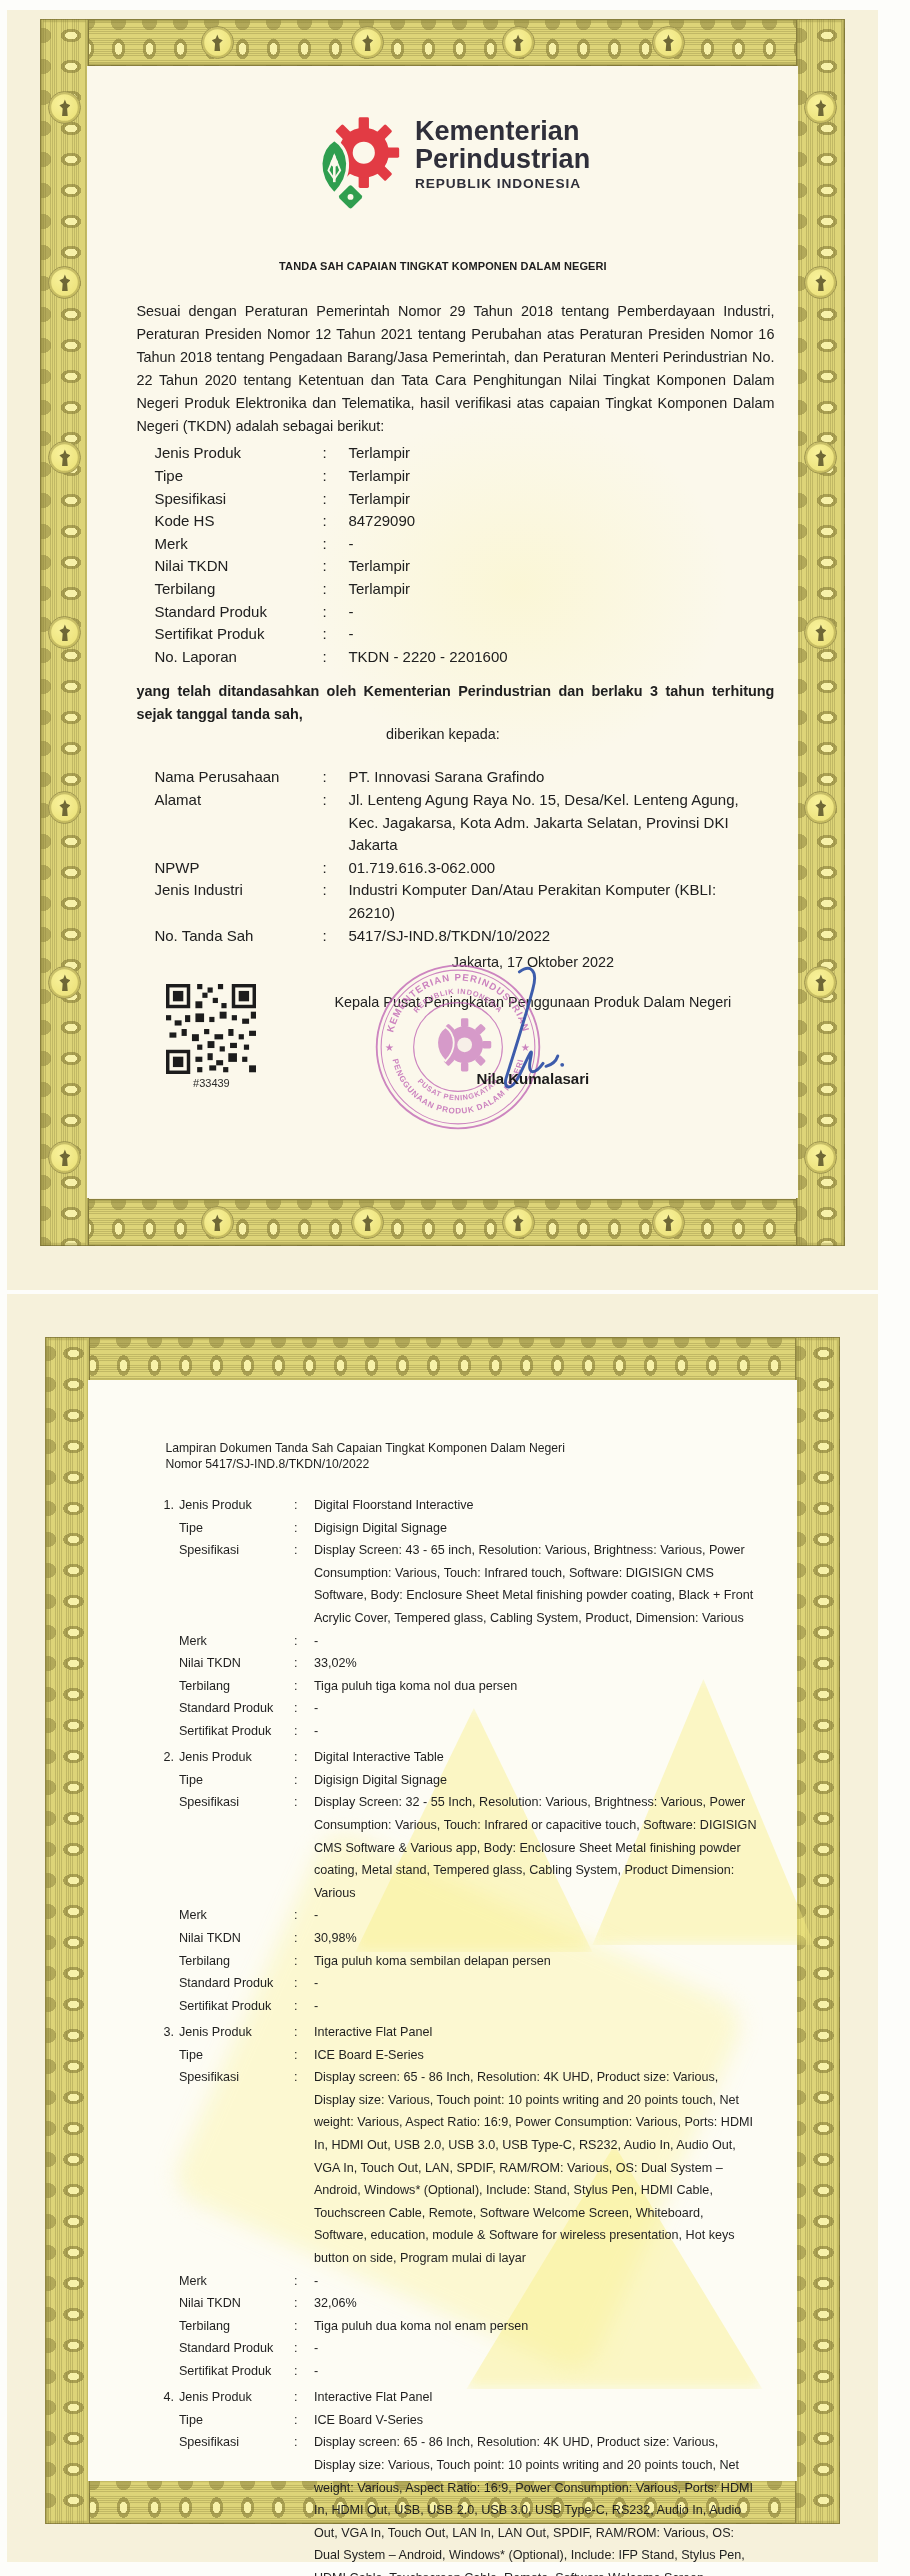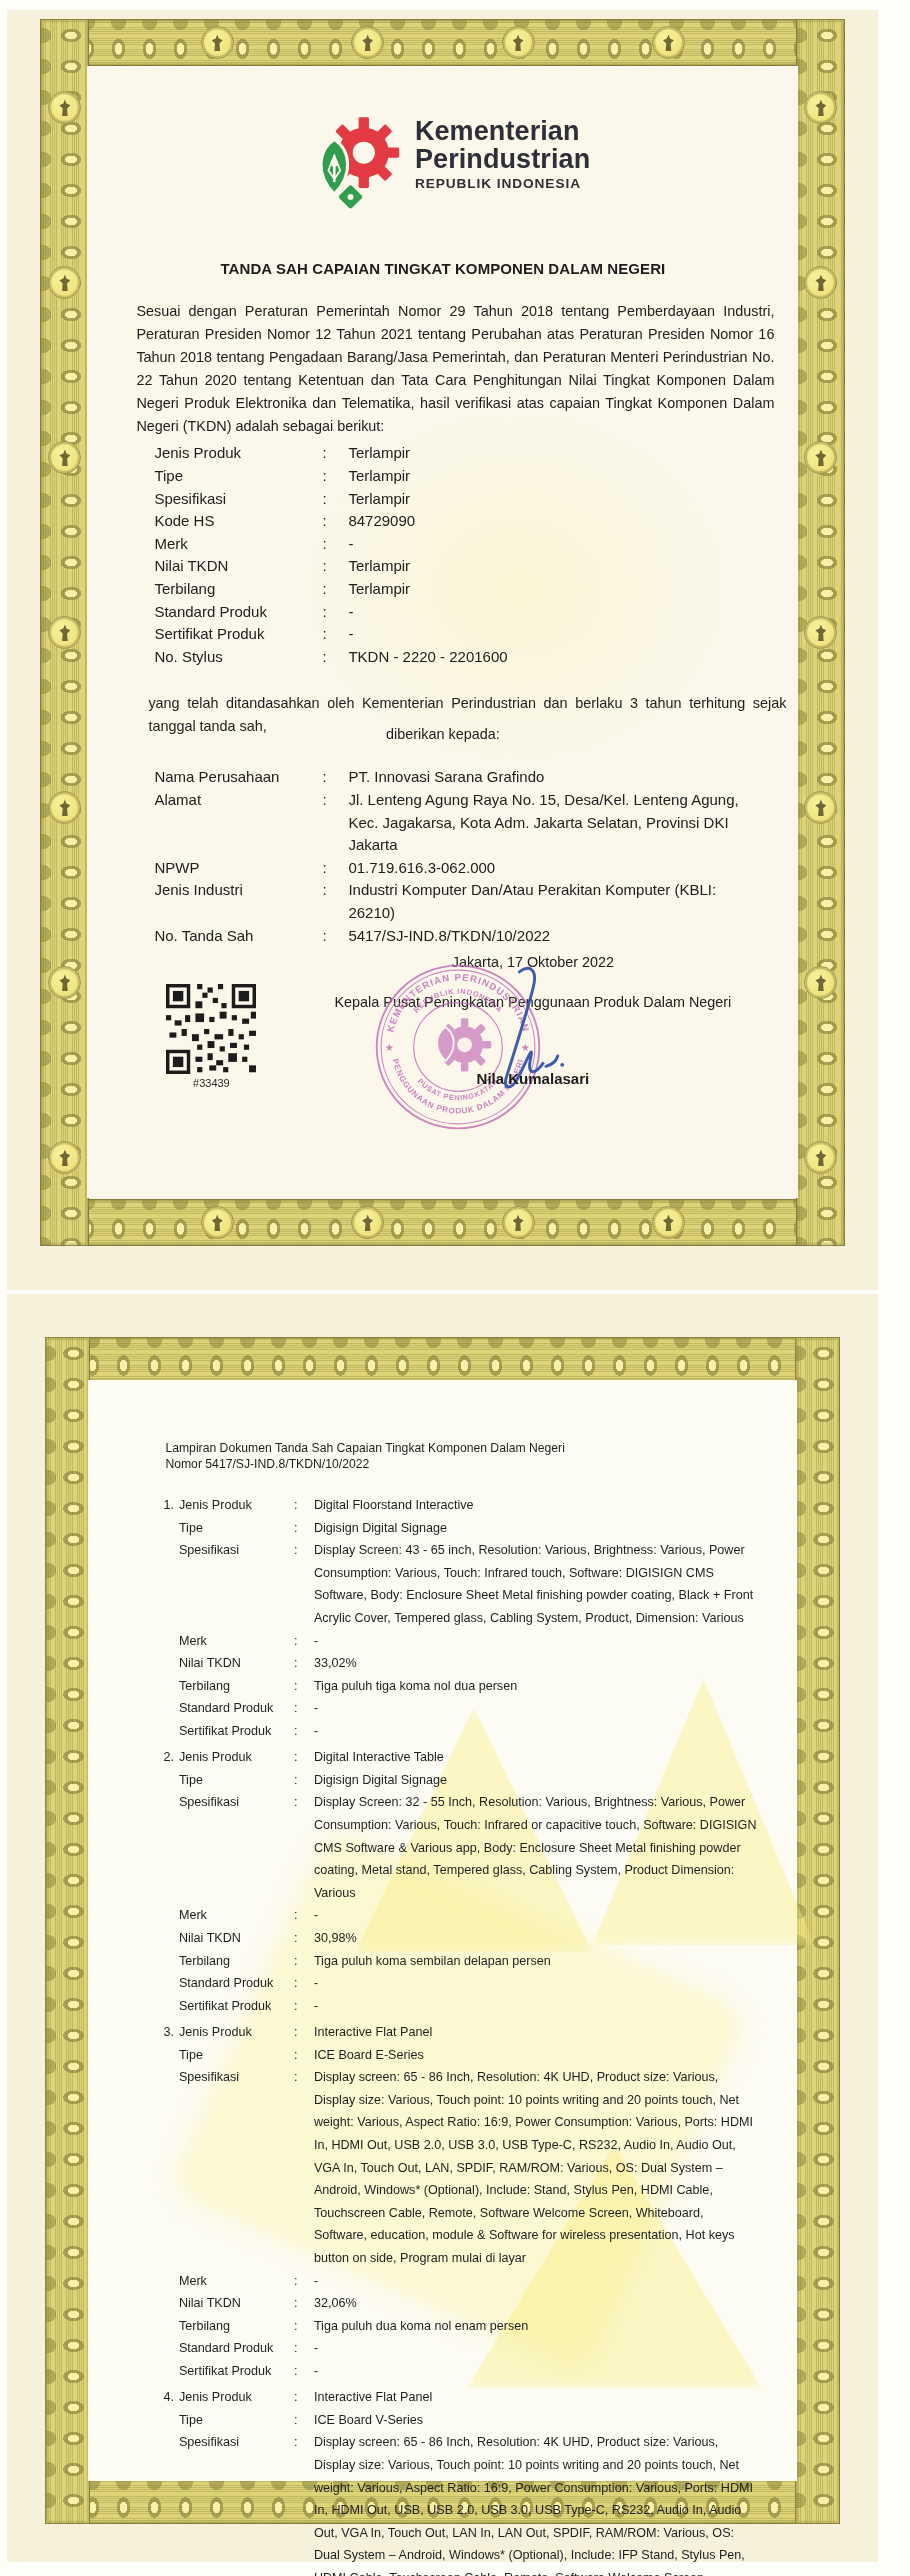--- a/index.html
+++ b/index.html
@@ -49,21 +49,21 @@
 
   .abs{position:absolute;z-index:3;}
 
   
   .logo-row{left:0;right:0;top:104px;display:flex;justify-content:center;align-items:flex-start;}
   .logo-mark{width:112px;height:98px;flex:0 0 auto;}
   .logo-text{margin-left:7.4px;padding-top:3px;color:#2f2f3a;}
   .logo-line{font-size:27px;font-weight:bold;line-height:28px;letter-spacing:0.1px;}
   .logo-sub{font-size:13.7px;font-weight:bold;letter-spacing:0.9px;margin-top:2.2px;}
 
-  .title{left:0;right:0;top:250px;text-align:center;font-size:15px;font-weight:bold;color:#1d1d1d;letter-spacing:0.1px;}
+  .title{left:0;right:0;top:250px;text-align:center;font-size:11px;font-weight:bold;color:#1d1d1d;letter-spacing:0.1px;}
   .para{left:129px;width:638px;font-size:14.4px;line-height:23px;text-align:justify;color:#202020;}
   .intro{top:290px;}
   .validity{top:670px;}
   .given{left:0;right:0;top:716px;text-align:center;font-size:14.4px;color:#202020;}
 
   .dl{left:147px;width:653px;font-size:15px;color:#202020;}
   .fields{top:432px;}
   .company{top:756px;}
   .row{display:flex;line-height:22.6px;}
   .p1 .lab{width:168px;flex:0 0 auto;}
@@ -273,27 +273,27 @@
           <span class="val">-</span>
         </div>
 
         <div class="row">
           <span class="lab">Sertifikat Produk</span>
           <span class="colon">:</span>
           <span class="val">-</span>
         </div>
 
         <div class="row">
-          <span class="lab">No. Stylus</span>
+          <span class="lab">No. Laporan</span>
           <span class="colon">:</span>
           <span class="val">TKDN - 2220 - 2201600</span>
         </div>
       </div>
 
-    <p class="abs para validity" style="margin:12px;">yang telah ditandasahkan oleh Kementerian Perindustrian dan berlaku 3 tahun terhitung sejak tanggal tanda sah,</p>
+    <p class="abs para validity" style="margin:0;font-weight:bold;">yang telah ditandasahkan oleh Kementerian Perindustrian dan berlaku 3 tahun terhitung sejak tanggal tanda sah,</p>
     <p class="abs given" style="margin:0;">diberikan kepada:</p>
 
     <div class="abs dl company">
 
         <div class="row">
           <span class="lab">Nama Perusahaan</span>
           <span class="colon">:</span>
           <span class="val">PT. Innovasi Sarana Grafindo</span>
         </div>
 

